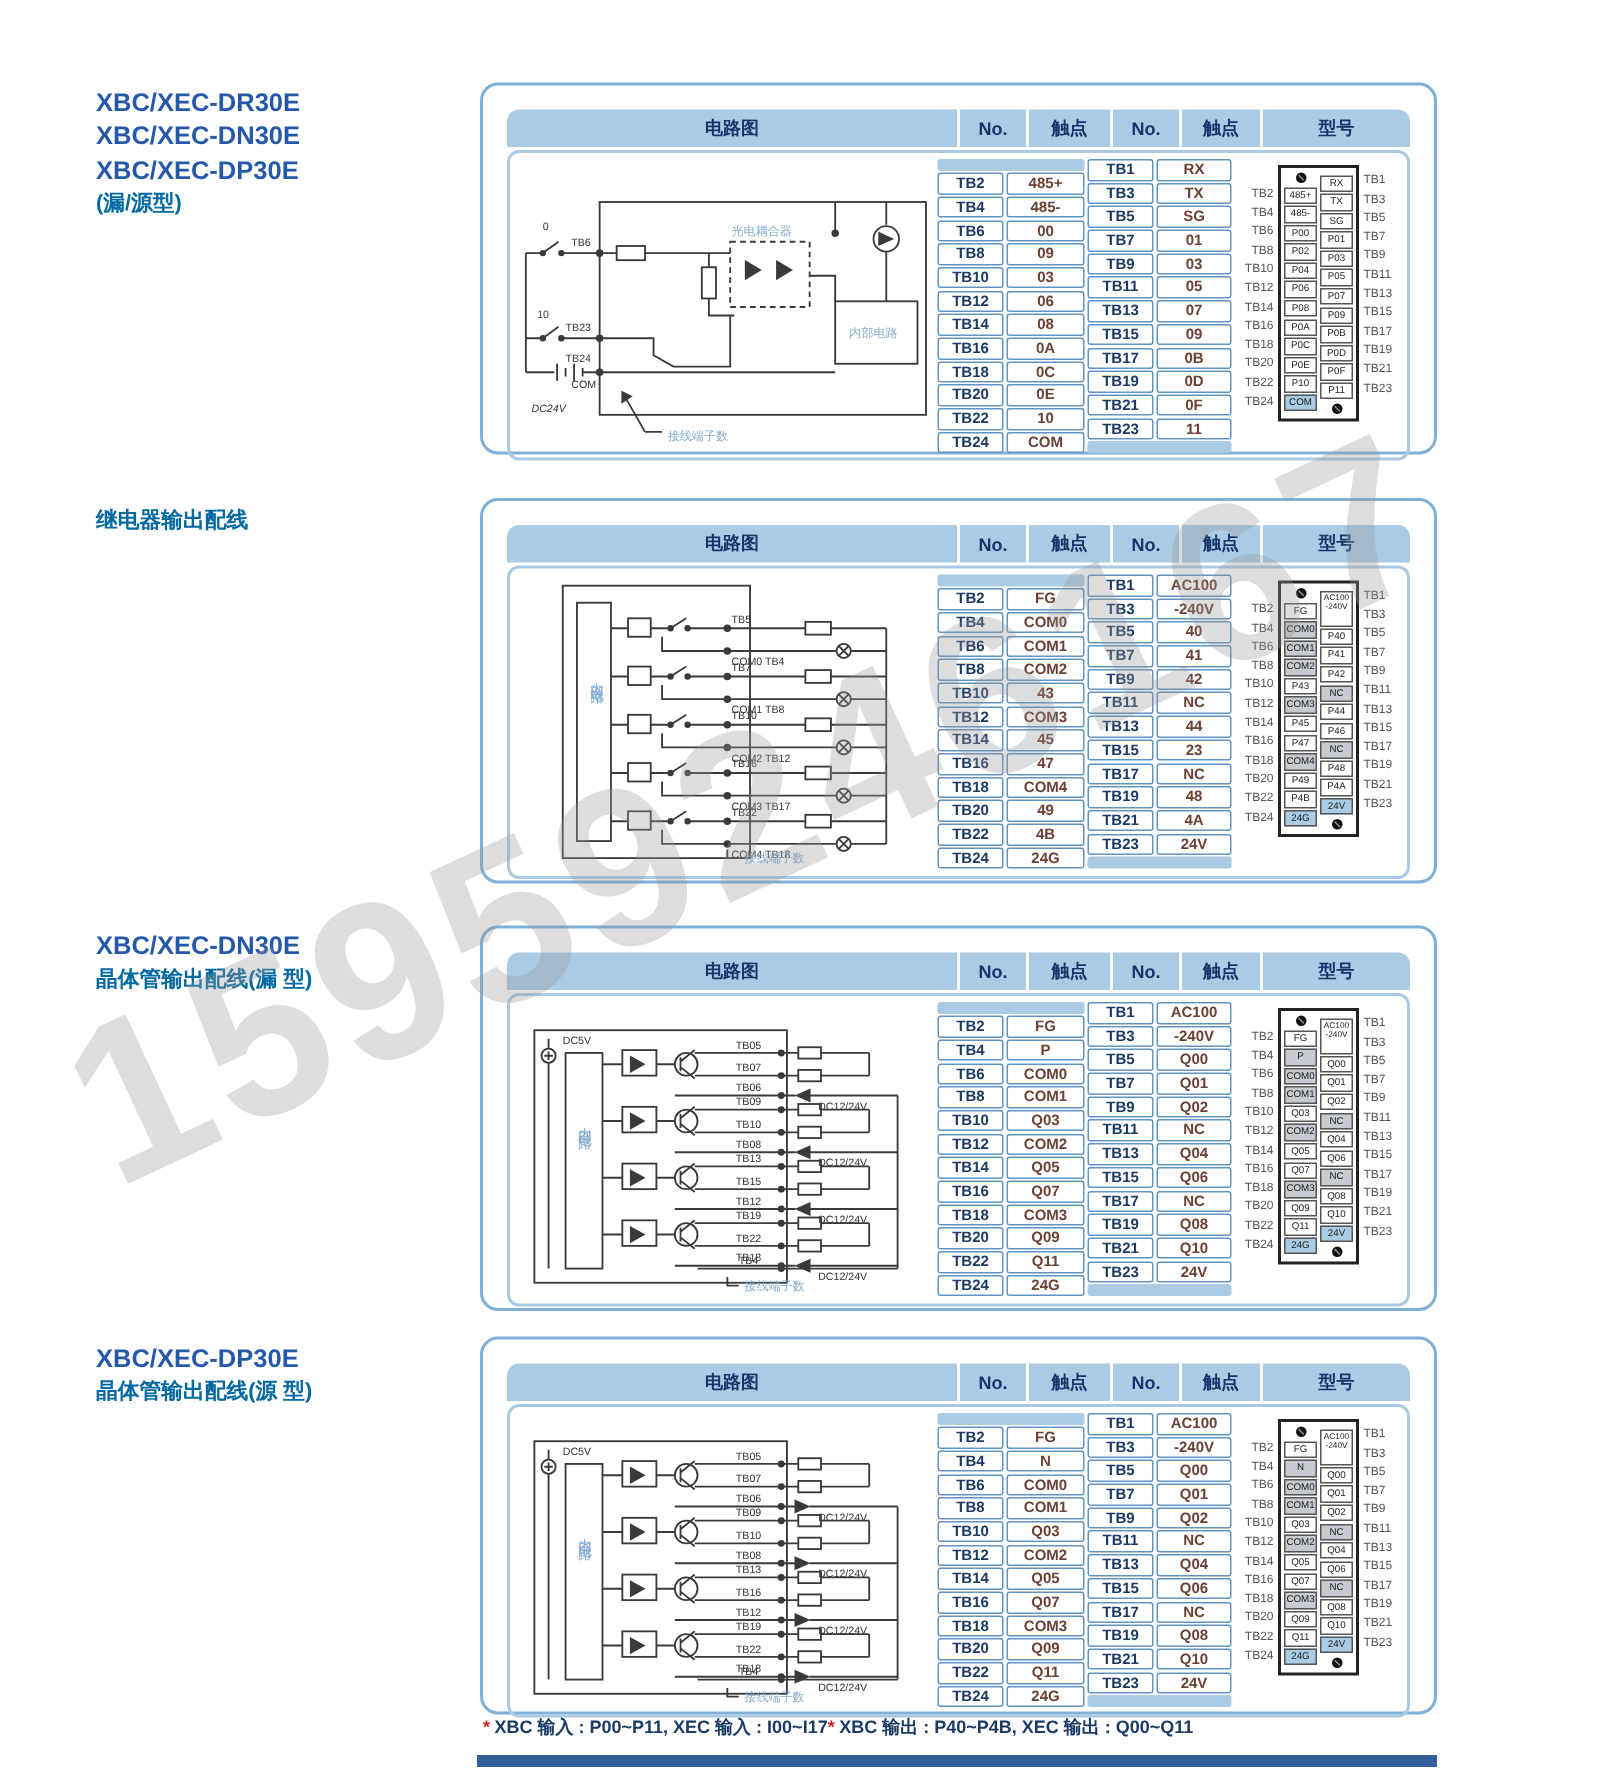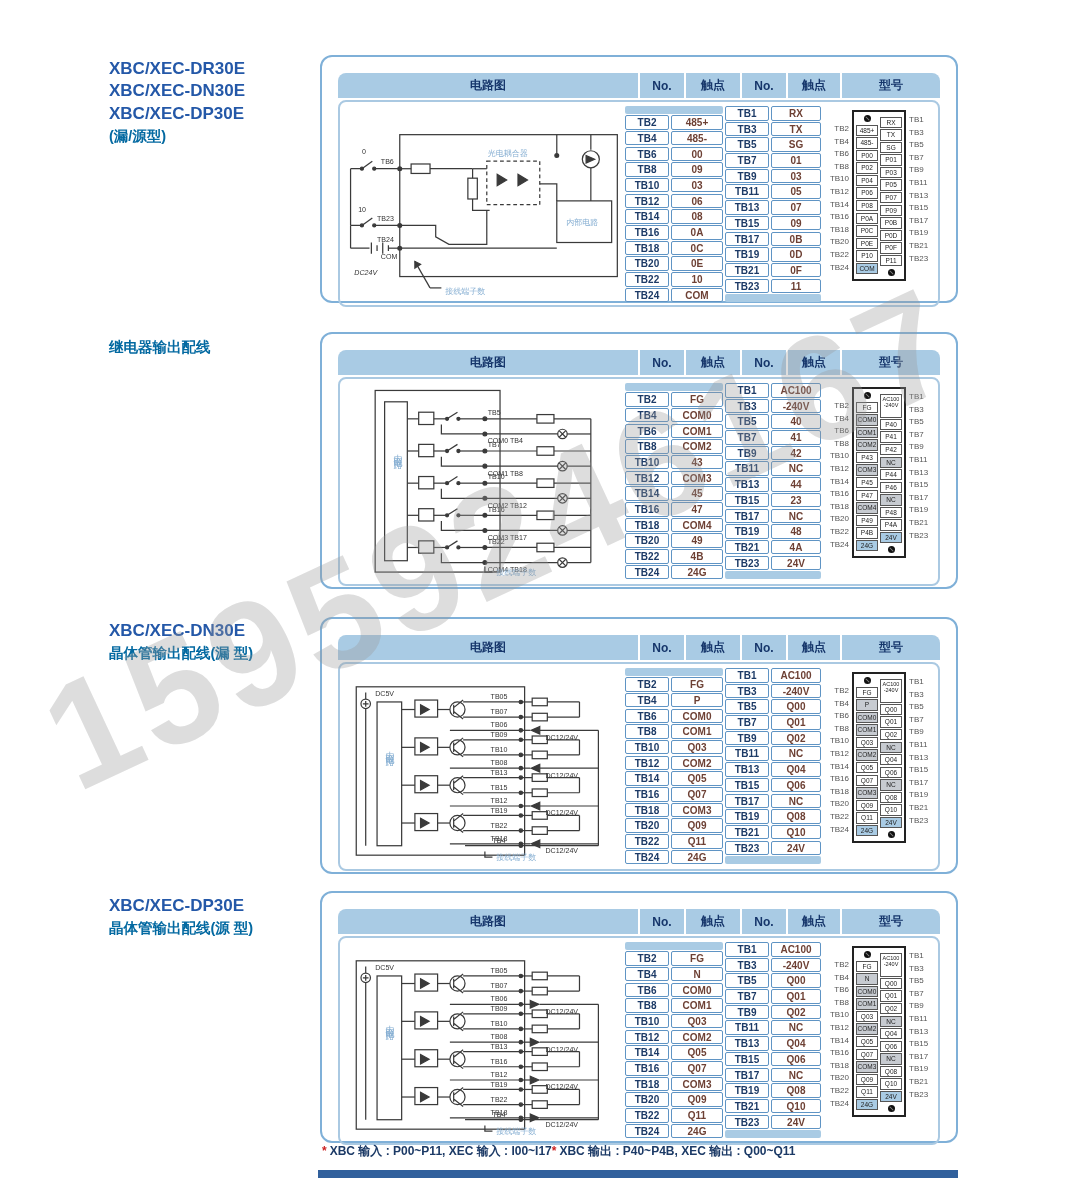--- a/index.html
+++ b/index.html
@@ -1,19 +1,19 @@
 <!DOCTYPE html>
 <html><head>
 <meta charset="utf-8">
 <style>
   html,body{margin:0;padding:0;background:#fff;font-family:"Liberation Sans",sans-serif;}
   #page{position:relative;width:1080px;height:1180px;background:#fff;overflow:hidden;}
 
   
-  .sec-head{position:absolute;left:64px;width:250px;margin-left:45px;}
+  .sec-head{position:absolute;left:64px;width:250px;}
   .sec-title{font-size:17px;font-weight:700;color:#2458a8;line-height:1.32;}
   .sec-sub{font-size:14.5px;font-weight:600;color:#0369a1;line-height:1.35;margin-top:2px;}
 
   
   .panel{position:absolute;left:320px;width:638px;border:2px solid #7fb0d8;border-radius:12px;
          background:#fff;padding:16px;box-sizing:border-box;display:flex;flex-direction:column;}
   .phead{display:flex;gap:2px;height:25px;flex:0 0 25px;}
   .hcell{background:#a9cbe4;color:#16366b;font-weight:700;font-size:12px;display:flex;
          align-items:center;justify-content:center;box-sizing:border-box;}
   .hcell.first{border-top-left-radius:8px;}

